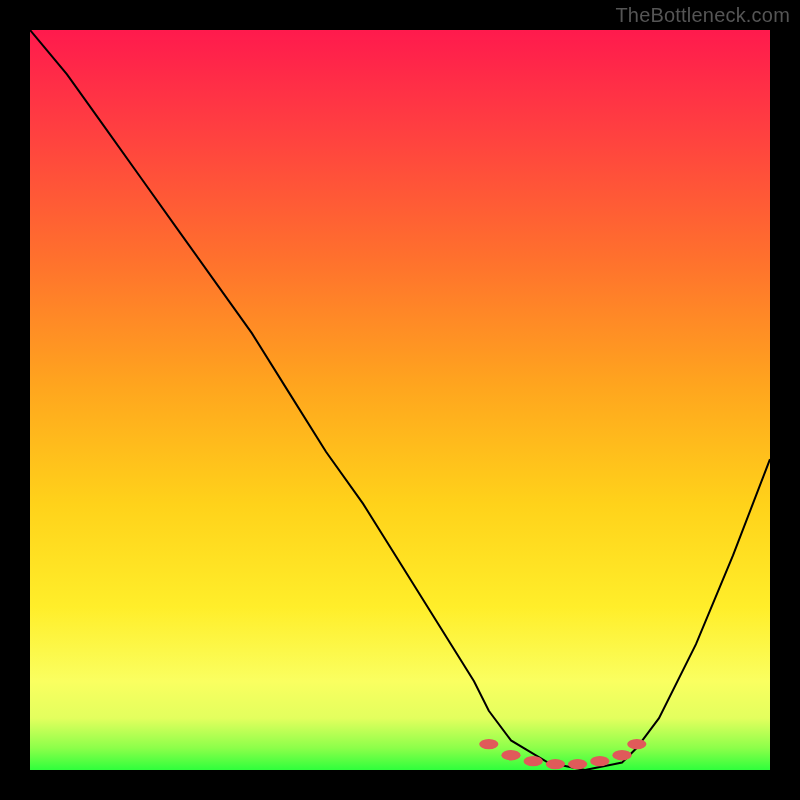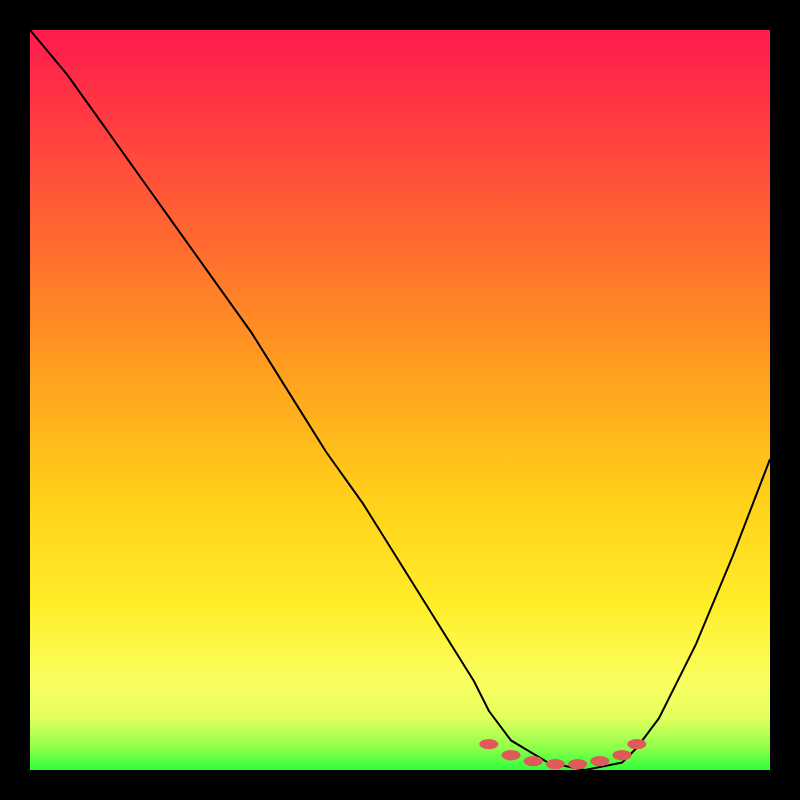--- a/index.html
+++ b/index.html
@@ -61,20 +61,21 @@
     top: 0;
     width: 100%;
     height: 100%;
   }
 </style>
 </head>
 <body>
 
 <div class="outer">
 
+  <div class="watermark">TheBottleneck.com</div>
 
   <div class="plot-frame">
     <div class="gradient-bg"></div>
 
     <svg class="curve-svg" viewBox="0 0 100 100" preserveAspectRatio="none">
       <path fill="none" stroke="#000000" stroke-width="2" vector-effect="non-scaling-stroke" d="M0.00 0.00 L5.00 6.00 L10.00 13.00 L15.00 20.00 L20.00 27.00 L25.00 34.00 L30.00 41.00 L35.00 49.00 L40.00 57.00 L45.00 64.00 L50.00 72.00 L55.00 80.00 L60.00 88.00 L62.00 92.00 L65.00 96.00 L70.00 99.00 L75.00 100.00 L80.00 99.00 L82.00 97.00 L85.00 93.00 L90.00 83.00 L95.00 71.00 L100.00 58.00"></path>
       <g>
           <ellipse cx="62.00" cy="96.50" rx="1.3" ry="0.7" fill="#e05a5a"></ellipse>
           <ellipse cx="65.00" cy="98.00" rx="1.3" ry="0.7" fill="#e05a5a"></ellipse>
           <ellipse cx="68.00" cy="98.80" rx="1.3" ry="0.7" fill="#e05a5a"></ellipse>

